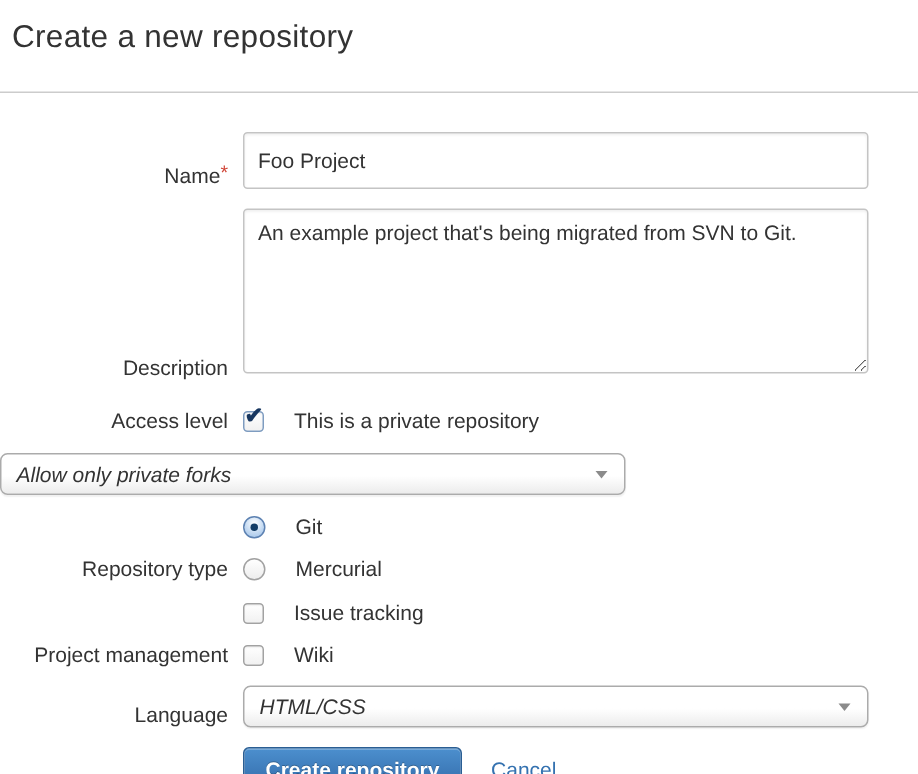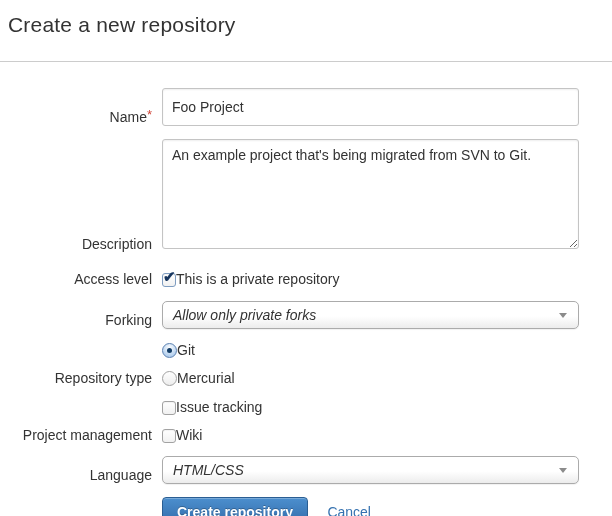--- a/index.html
+++ b/index.html
@@ -97,21 +97,21 @@
     border-top: 5px solid #8b8b8b;
   }
   .option-row {
     display: flex;
     align-items: center;
     font-size: 14px;
     color: #333;
     line-height: 17px;
   }
   .option-row + .option-row { margin-top: 11px; }
-  .option-row .option-label { margin-left: 0; }
+  .option-row .option-label { margin-left: 20px; }
   
   .checkbox {
     position: relative;
     width: 14px; height: 14px;
     flex-shrink: 0;
     border: 1px solid #a2a2a2;
     border-radius: 3px;
     background: linear-gradient(#ffffff, #f1f1f1);
     box-shadow: inset 0 1px 1px rgba(0,0,0,0.05);
   }
@@ -196,21 +196,20 @@
     <div class="form-label">Access level</div>
     <div class="controls">
       <div class="option-row">
         <span class="checkbox checked"></span>
         <span class="option-label">This is a private repository</span>
       </div>
     </div>
   </div>
 
   <div class="form-row">
-    <div class="form-label for-select">Forking</div>
     <div class="controls">
       <div class="select-box">
         <span>Allow only private forks</span>
         <span class="select-arrow"></span>
       </div>
     </div>
   </div>
 
   <div class="form-row row-radios">
     <div class="form-label">Repository type</div>

